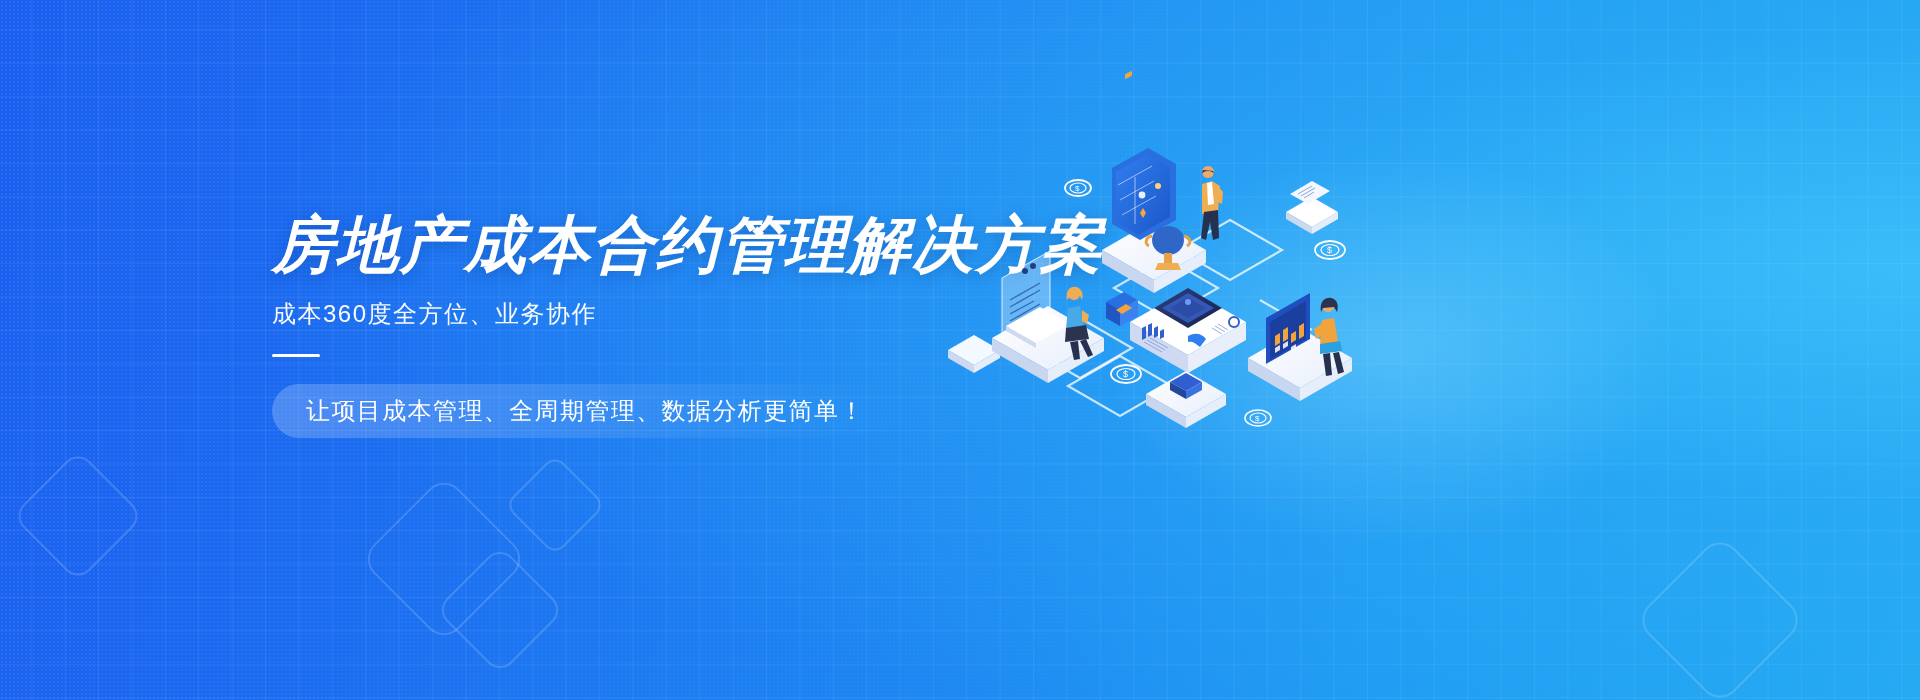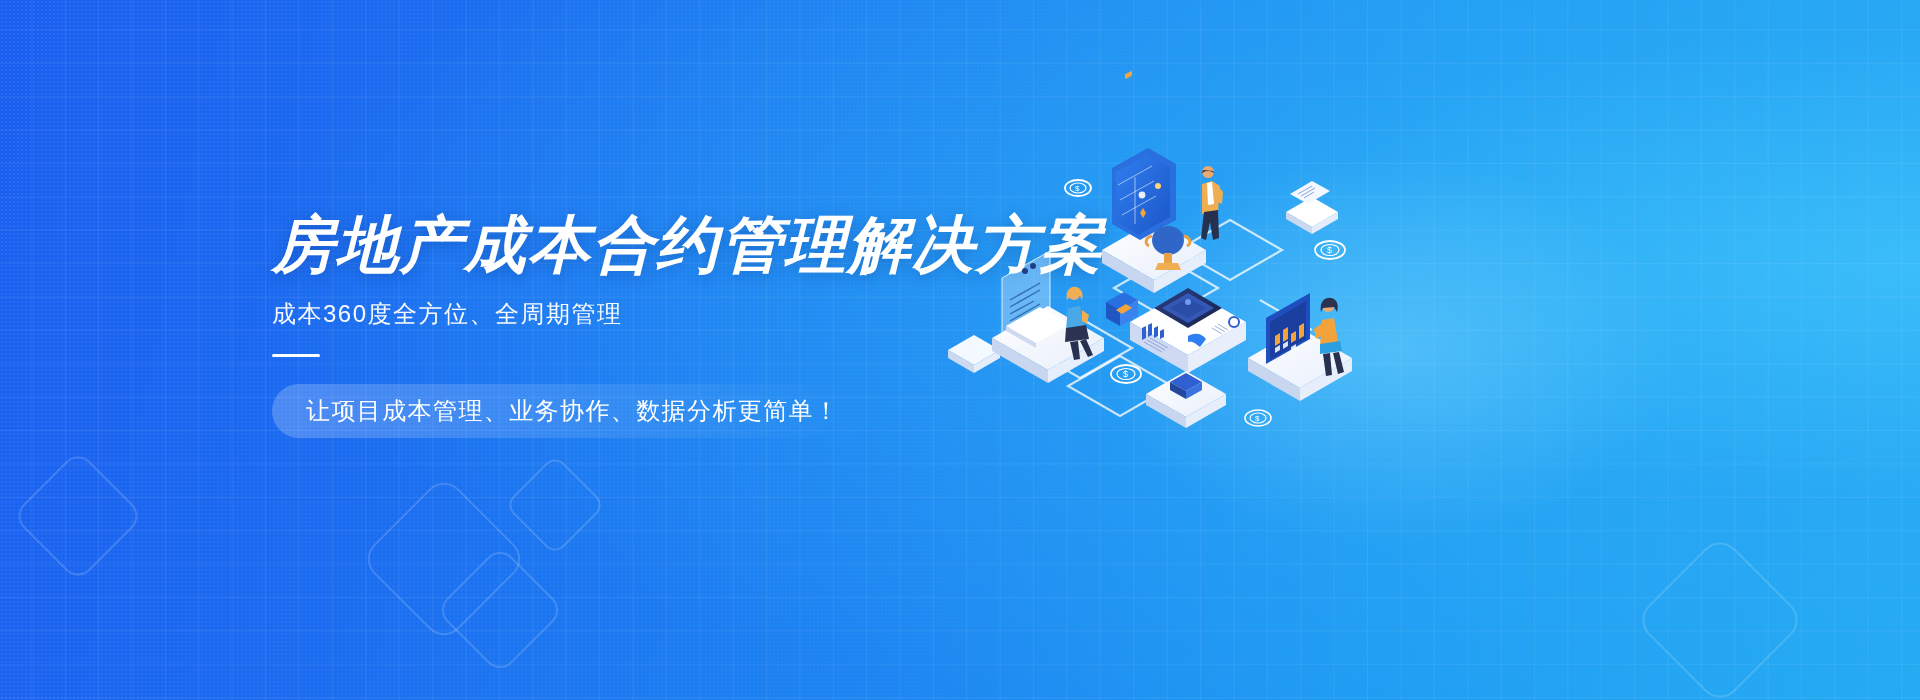--- a/index.html
+++ b/index.html
@@ -82,24 +82,24 @@
       <rect x="32" y="470" width="92" height="92" rx="16" transform="rotate(45 78 516)"></rect>
       <rect x="385" y="500" width="118" height="118" rx="20" transform="rotate(45 444 559)"></rect>
       <rect x="455" y="565" width="90" height="90" rx="16" transform="rotate(45 500 610)"></rect>
       <rect x="520" y="470" width="70" height="70" rx="12" transform="rotate(45 555 505)"></rect>
       <rect x="1660" y="560" width="120" height="120" rx="20" transform="rotate(45 1720 620)"></rect>
     </g>
   </svg>
 
   <div class="copy">
     <div class="headline">房地产成本合约管理解决方案</div>
-    <div class="subline">成本360度全方位、全周期管理</div>
+    <div class="subline">成本360度全方位、业务协作</div>
     <div class="rule"></div>
     <div class="pill">
-      <span>让项目成本管理、业务协作、数据分析更简单！</span>
+      <span>让项目成本管理、全周期管理、数据分析更简单！</span>
     </div>
   </div>
 
   <div class="art">
     <svg viewBox="0 0 470 290">
       <defs>
         <linearGradient id="tileTop" x1="0" y1="0" x2="1" y2="1">
           <stop offset="0" stop-color="#ffffff"></stop>
             <stop offset="1" stop-color="#e8eefb"></stop>
         </linearGradient>

